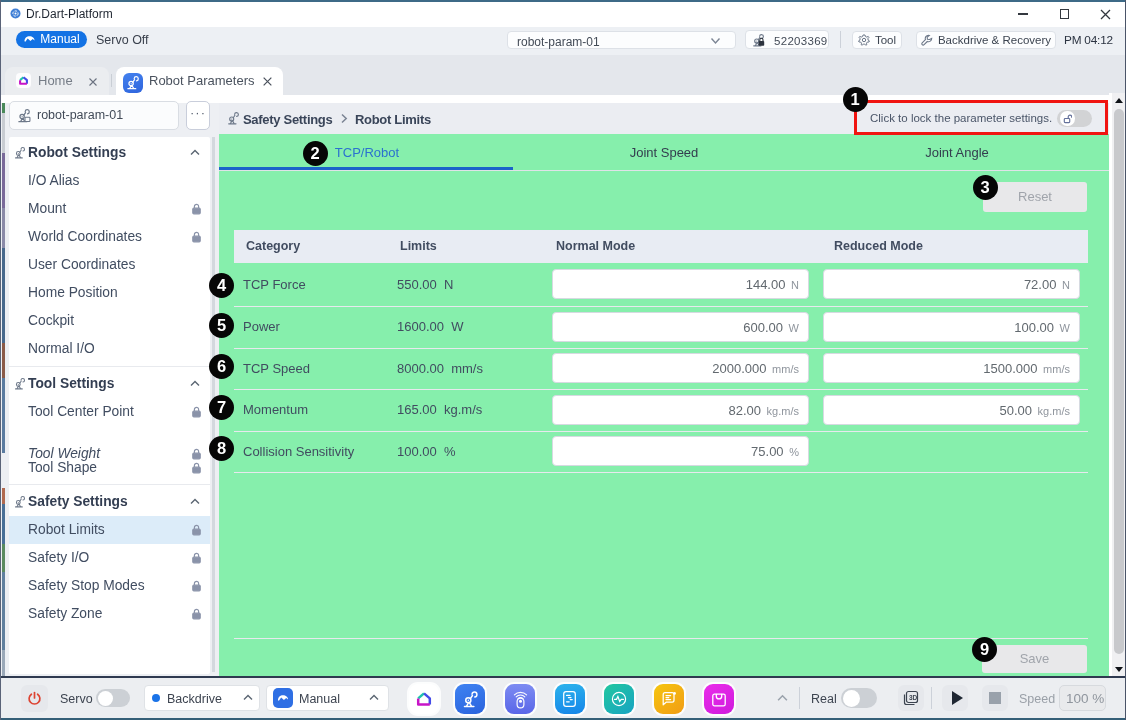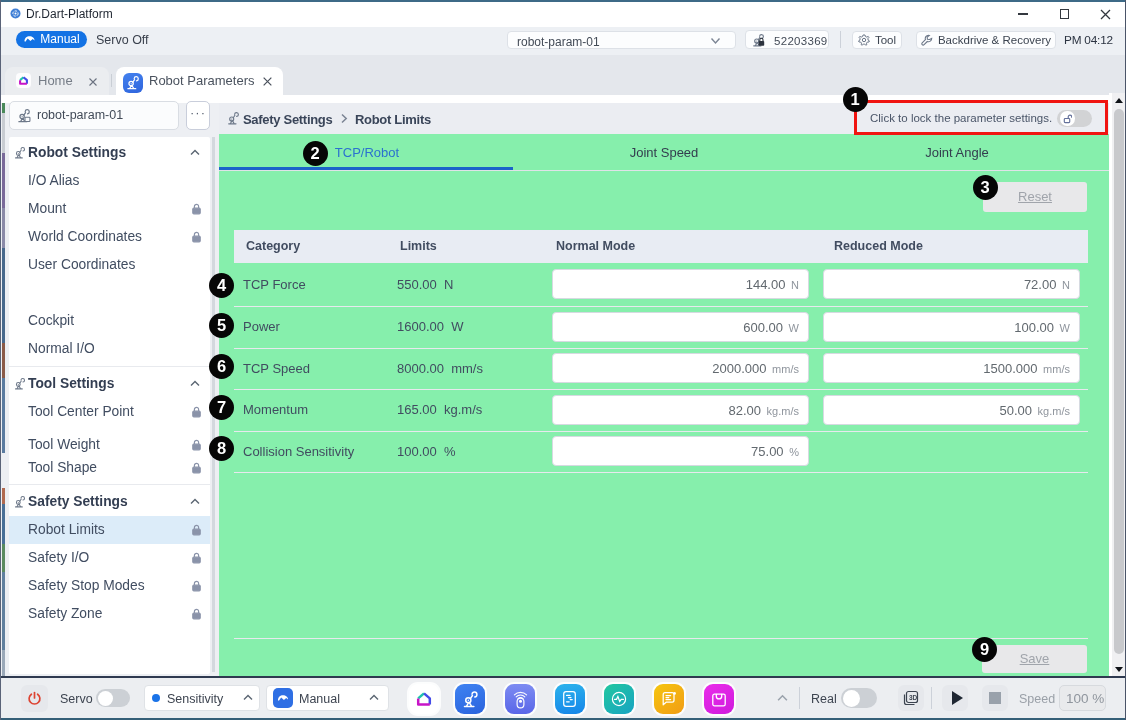--- a/index.html
+++ b/index.html
@@ -49,21 +49,21 @@
 .mi .chev{position:absolute;right:10px;top:10px;}
 .mi.active{background:#dcecf9;}
 .msep{position:absolute;left:0;width:201px;height:1px;background:#e8eaee;}
 #sbscroll{left:210.5px;top:34px;width:3px;height:535px;background:#d3d8de;}
 
 #bcrumb{left:218px;top:0px;width:890px;height:31px;background:#ebedf2;}
 #content{left:218px;top:31px;width:890px;height:634px;background:#86efac;}
 .ctab{position:absolute;top:3px;height:31px;width:296px;text-align:center;font-size:13px;color:#333d4e;line-height:31px;}
 #ctabline{position:absolute;left:0;top:36px;width:890px;height:1px;background:#dfe3e8;}
 #ctabunder{position:absolute;left:0;top:33px;width:294px;height:3px;background:#1b63c9;}
-.gbtn{position:absolute;background:#e8e8ea;border-radius:3px;color:#a0a4ab;font-size:13px;text-align:center;text-decoration:underline;}
+.gbtn{position:absolute;background:#e8e8ea;border-radius:3px;color:#a0a4ab;font-size:13px;text-align:center;}
 
 #thead{position:absolute;left:15px;top:96px;width:854px;height:33px;background:#e8ecf3;}
 .th{position:absolute;top:9px;font-size:12.5px;color:#414c60;font-weight:700;}
 .row{position:absolute;left:15px;width:854px;height:41.5px;}
 .row .cat{position:absolute;left:9px;top:13px;font-size:13px;color:#414c60;}
 .row .lim{position:absolute;left:163px;top:13px;font-size:13px;color:#414c60;}
 .inp{position:absolute;top:5.5px;width:257px;height:30px;background:#fff;border:1px solid #d6dae1;border-radius:4px;text-align:right;}
 .inp .v{position:absolute;right:9px;top:7px;font-size:13px;color:#62696f;white-space:nowrap;}
 .inp .v b{font-weight:400;font-size:11px;color:#8f959d;margin-left:2px;}
 .rsep{position:absolute;left:15px;width:854px;height:1px;background:#e7e9ee;}
@@ -222,20 +222,23 @@
         </div>
       <div class="mi" style="top:86px;">
           <span class="txt">World Coordinates</span>
           <svg class="lock" width="11" height="12" viewBox="0 0 11 12">
             <use href="#lockg"></use>
           </svg>
         </div>
       <div class="mi" style="top:114px;">
           <span class="txt">User Coordinates</span>
         </div>
+      <div class="mi" style="top:142px;">
+          <span class="txt">Home Position</span>
+        </div>
       <div class="mi" style="top:170px;">
           <span class="txt">Cockpit</span>
         </div>
       <div class="mi" style="top:198px;">
           <span class="txt">Normal I/O</span>
         </div>
       <div class="msep" style="top:229px;"></div>
       <div class="mi hdr" style="top:233px;">
           <svg class="rico" width="13" height="13" viewBox="0 0 14 14" style="color:#6d7889;">
             <use href="#robo" stroke="#6d7889"></use>
@@ -244,21 +247,21 @@
           <svg class="chev" width="10" height="7" viewBox="0 0 10 7">
             <path d="M1 5.5 L5 1.5 L9 5.5" stroke="#5a6572" stroke-width="1.4" fill="none"></path>
           </svg>
         </div>
       <div class="mi" style="top:261px;">
           <span class="txt">Tool Center Point</span>
           <svg class="lock" width="11" height="12" viewBox="0 0 11 12">
             <use href="#lockg"></use>
           </svg>
         </div>
-      <div class="mi" style="top:294px;">
+      <div class="mi" style="top:303px;font-style:italic;">
           <span class="txt">Tool Weight</span>
           <svg class="lock" width="11" height="12" viewBox="0 0 11 12">
             <use href="#lockg"></use>
           </svg>
         </div>
       <div class="mi" style="top:317px;">
           <span class="txt">Tool Shape</span>
           <svg class="lock" width="11" height="12" viewBox="0 0 11 12">
             <use href="#lockg"></use>
           </svg>
@@ -415,21 +418,21 @@
     <svg style="position:absolute;left:26px;top:13px;" width="15" height="15" viewBox="0 0 15 15">
         <path d="M7.5 1.5 V7" stroke="#dd4433" stroke-width="1.7" stroke-linecap="round" fill="none"></path>
         <path d="M4.4 3.2 a5.4 5.4 0 1 0 6.2 0" stroke="#dd4433" stroke-width="1.7" stroke-linecap="round" fill="none"></path>
       </svg>
     <div class="ftxt" style="left:59px;top:13.5px;">Servo</div>
     <div class="toggle" style="left:95px;top:11px;width:34px;height:18px;">
         <div class="knob" style="width:15px;height:15px;"></div>
       </div>
     <div class="fbox" style="left:143px;top:7px;width:116px;height:26px;"></div>
     <div style="position:absolute;left:151px;top:16px;width:8px;height:8px;border-radius:50%;background:#1a73e8;"></div>
-    <div class="ftxt" style="left:166px;top:13.5px;">Sensitivity</div>
+    <div class="ftxt" style="left:166px;top:13.5px;">Backdrive</div>
     <svg style="position:absolute;left:242px;top:16px;" width="10" height="7" viewBox="0 0 10 7">
         <path d="M1 5.5 L5 1.5 L9 5.5" stroke="#5a6572" stroke-width="1.4" fill="none"></path>
       </svg>
     <div class="fbox" style="left:265px;top:7px;width:123px;height:26px;"></div>
     <div style="position:absolute;left:272px;top:10px;width:20px;height:20px;border-radius:5px;background:#2f6fe4;"></div>
     <svg style="position:absolute;left:275px;top:15px;" width="14" height="11" viewBox="0 0 14 12">
         <path d="M1.5 8 C1.5 4.5 4 2.5 7 2.5 C10 2.5 12.5 4.5 12.5 7 L10.5 5.5 L8 7.5 L5 5 L2.5 8.5 Z" fill="#fff"></path>
       </svg>
     <div class="ftxt" style="left:298px;top:13.5px;">Manual</div>
     <svg style="position:absolute;left:368px;top:16px;" width="10" height="7" viewBox="0 0 10 7">

